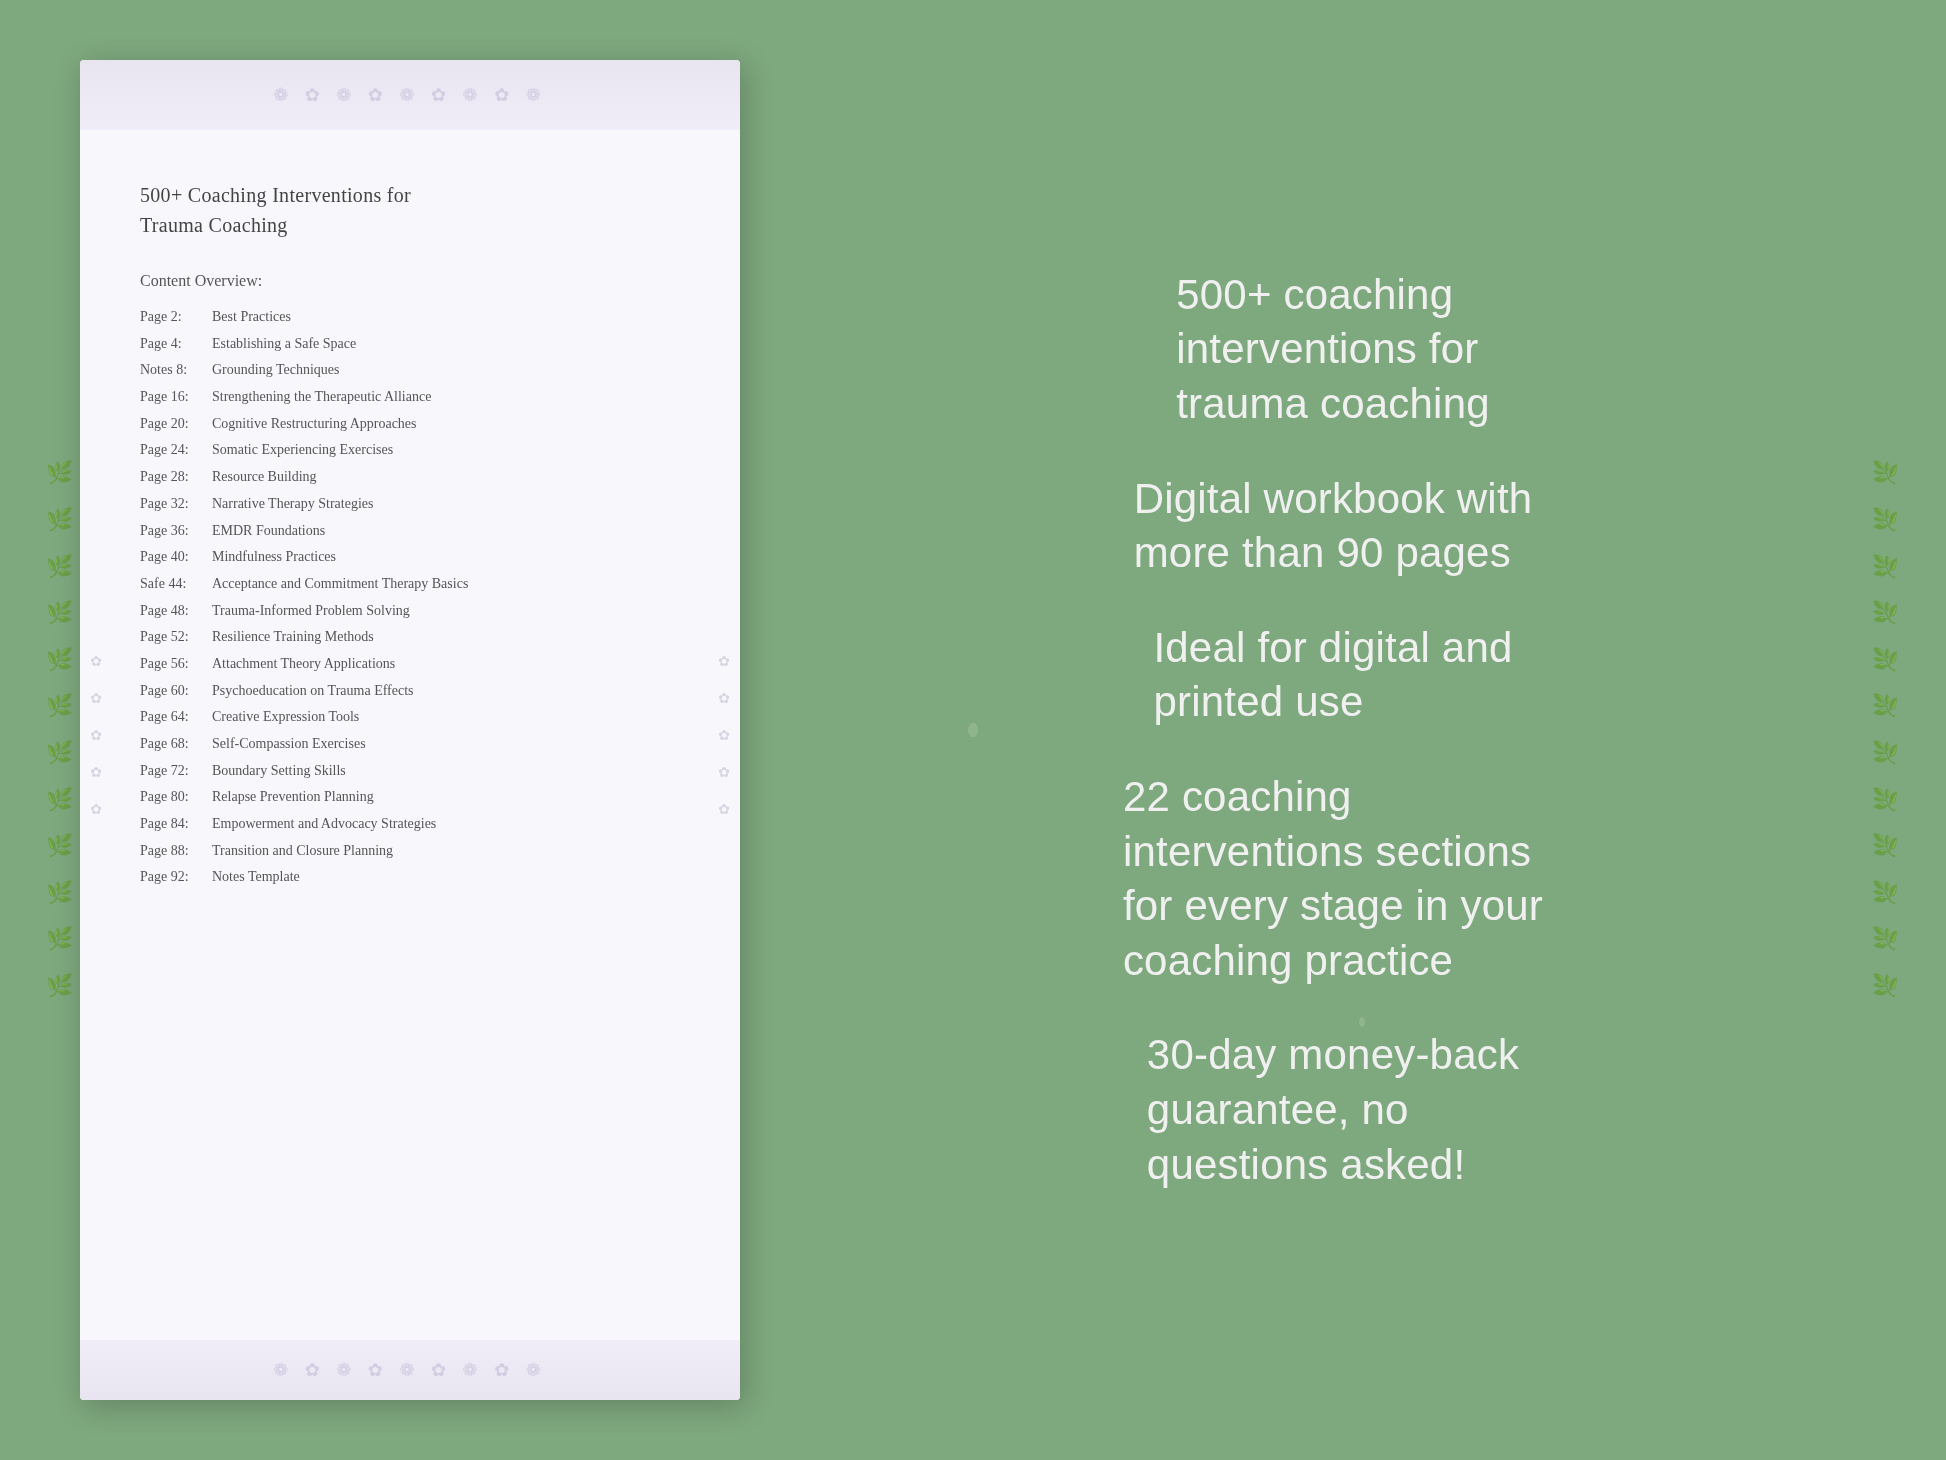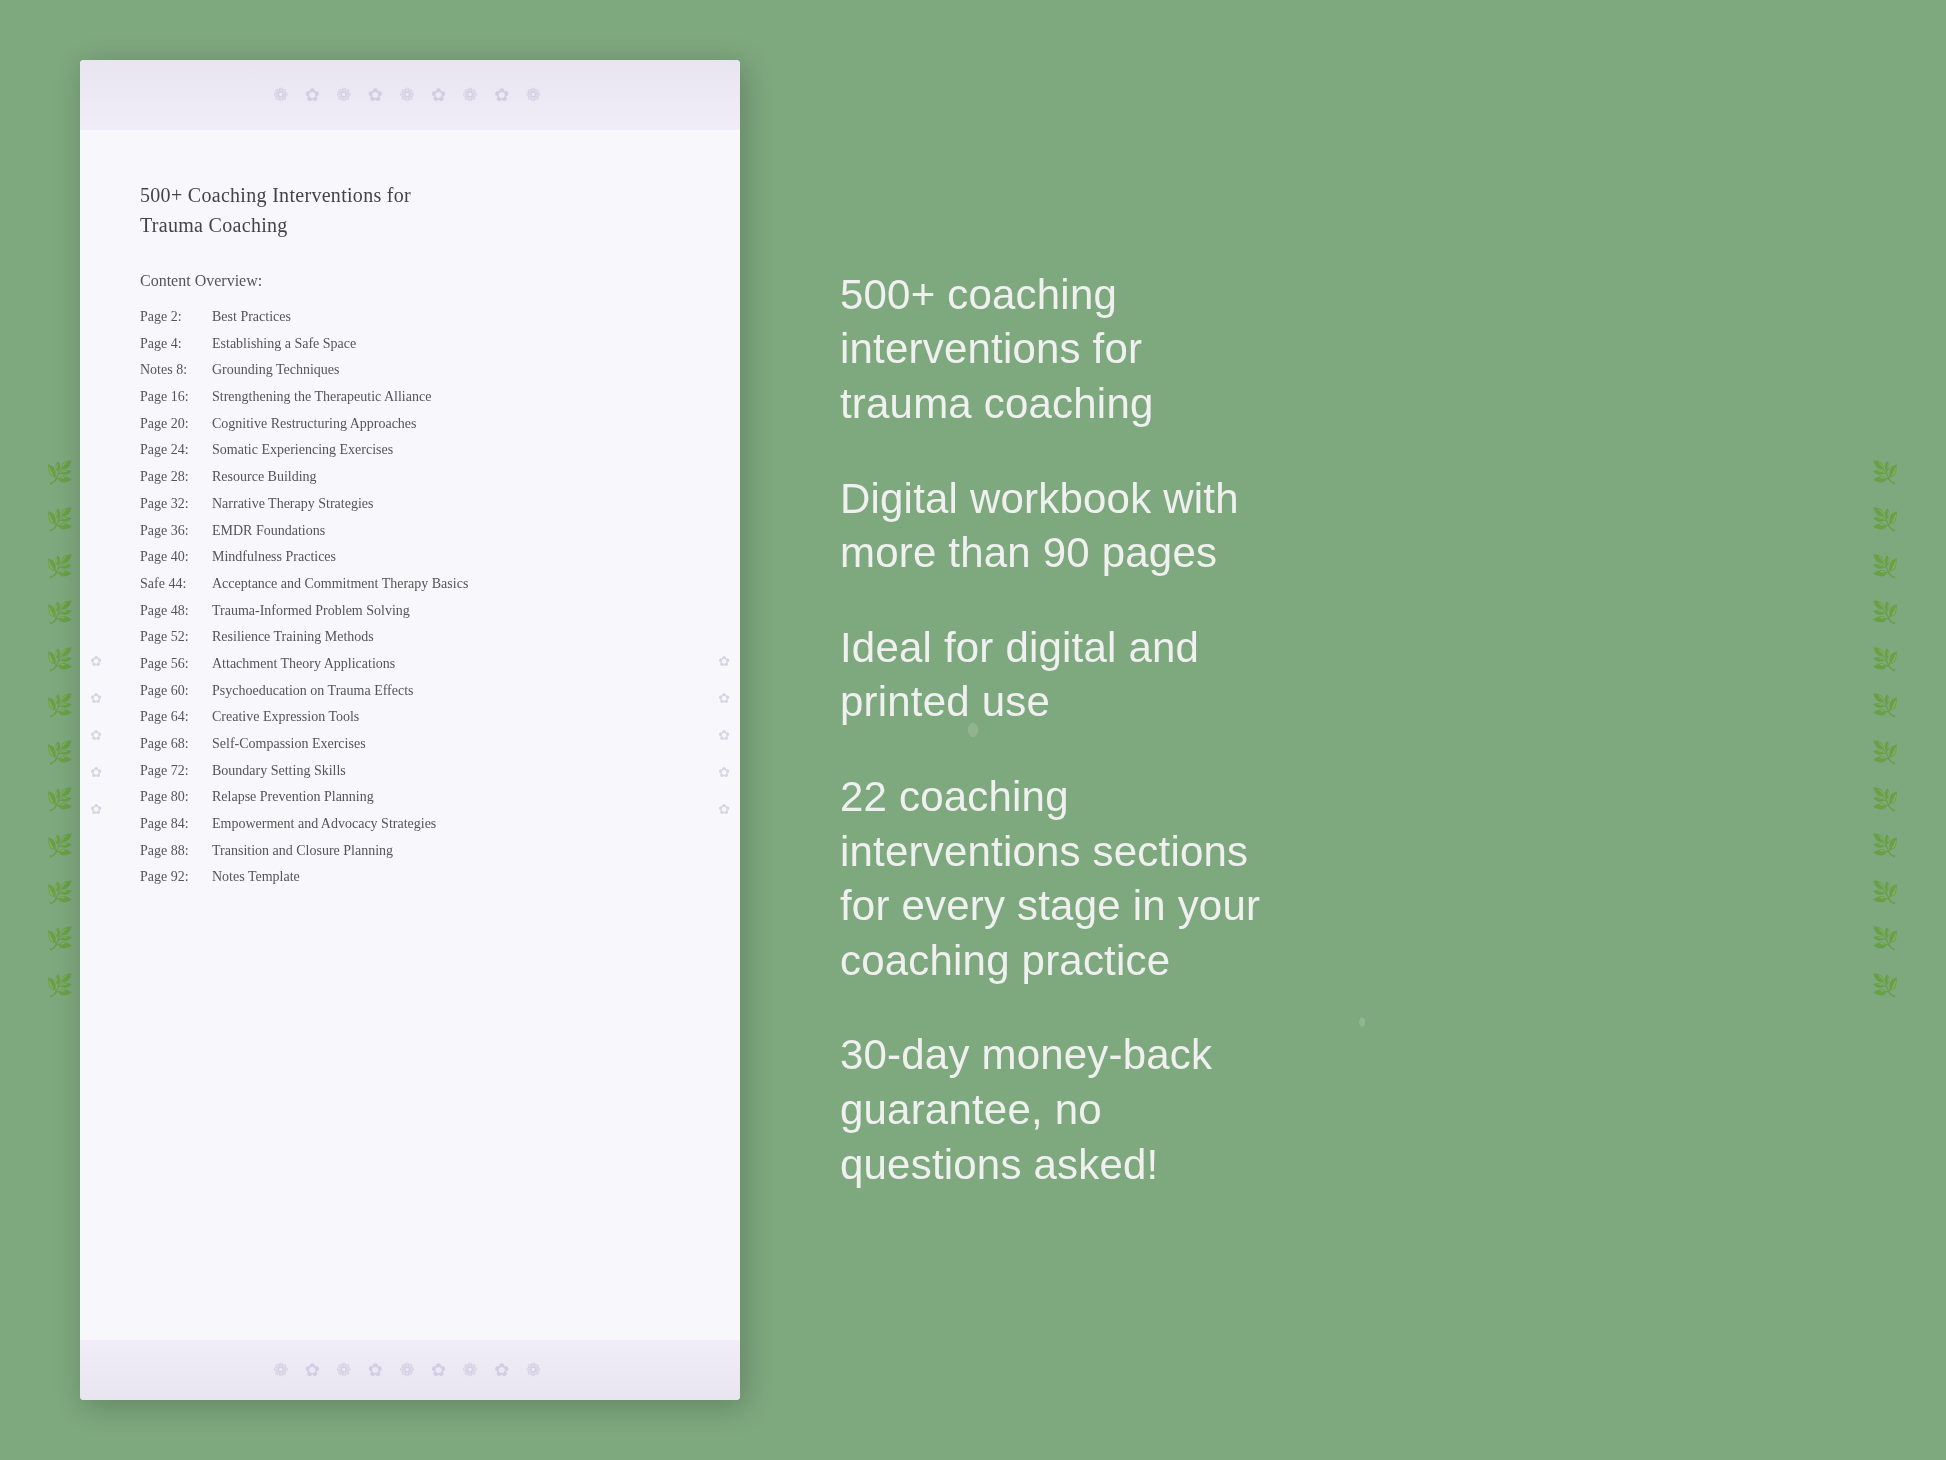--- a/index.html
+++ b/index.html
@@ -191,20 +191,21 @@
     }
 
     
     .info-panel {
       flex: 1;
       display: flex;
       flex-direction: column;
       justify-content: center;
       gap: 40px;
       padding: 20px 40px;
+      align-items: center;
     }
 
     .info-block {
       color: #f0f0f0;
       font-size: 42px;
       font-weight: 300;
       line-height: 1.3;
       letter-spacing: 0.2px;
       font-family: 'Segoe UI', Arial, sans-serif;
     }

